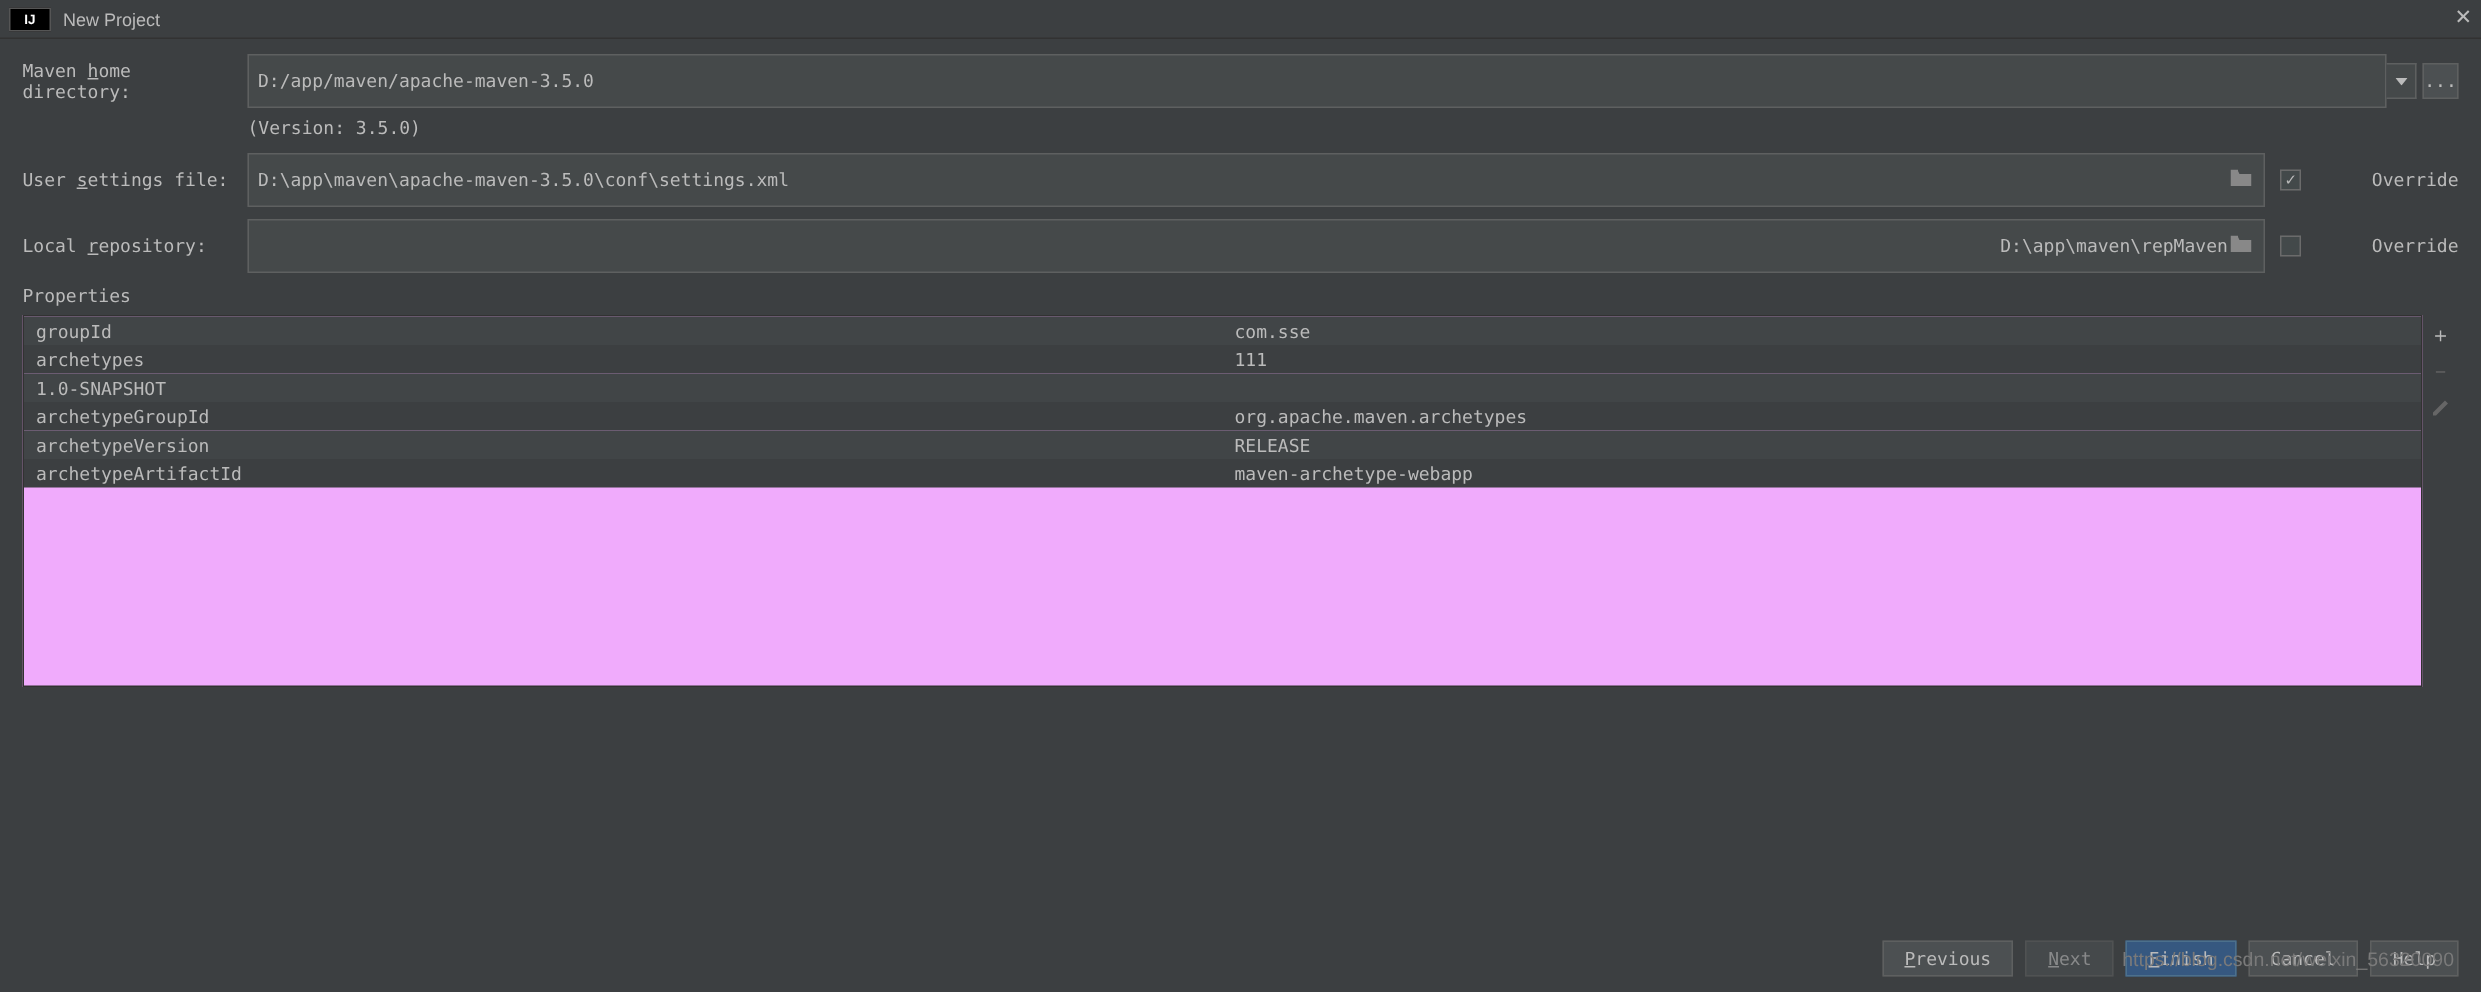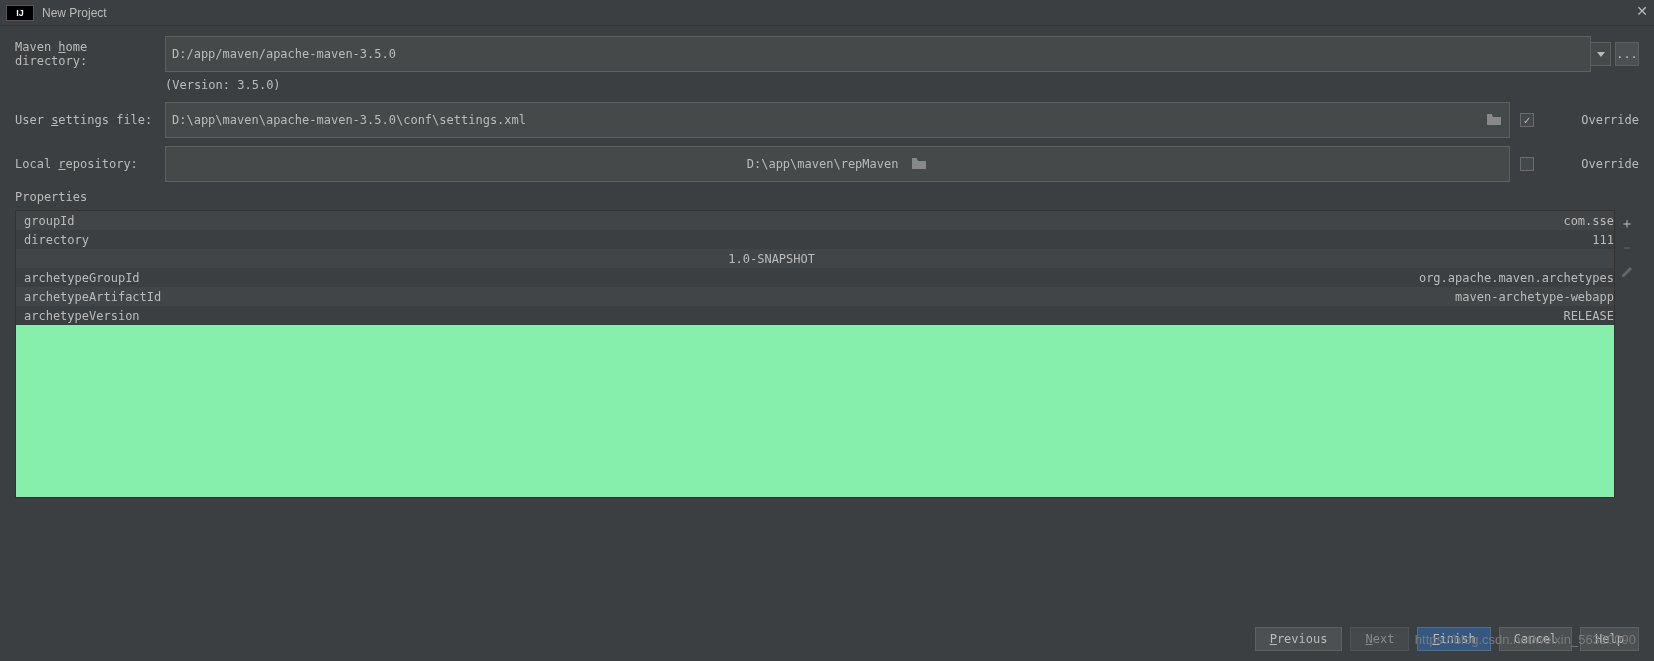--- a/index.html
+++ b/index.html
@@ -122,42 +122,41 @@
   font-family: Consolas, monospace;
   color: #BBBBBB;
   margin-bottom: 6px;
   margin-top: 4px;
 }
 .props-wrap {
   display: flex;
 }
 .props-table {
   flex: 1;
-  background: #86efac;
+  background: #f0abfc;
   border: 1px solid #323232;
-  height: 288px;
+  height: 248px;
 }
 .prop-row {
   display: flex;
   height: 19px;
   align-items: center;
   font-family: Consolas, monospace;
 }
 .prop-row:nth-child(odd) { background: #414547; }
 .prop-row:nth-child(even) { background: #3C3F41; }
 .prop-key {
   width: 50%;
   padding-left: 8px;
   color: #BBBBBB;
 }
 .prop-val {
   width: 50%;
   padding-left: 8px;
   color: #BBBBBB;
-  text-align: right;
 }
 .side-tools {
   width: 24px;
   display: flex;
   flex-direction: column;
   align-items: center;
   padding-top: 4px;
 }
 .side-tools div {
   width: 20px; height: 20px;
@@ -239,21 +238,21 @@
       </span>
     </div>
     <div class="checkbox-wrap">
       <div class="checkbox checked"></div>
       <span style="font-family: Consolas, monospace;">Override</span>
     </div>
   </div>
 
   <div class="row">
     <div class="label">Local <span class="mn">r</span>epository:</div>
-    <div class="field" style="justify-content: center; gap: 12px;">
+    <div class="field" style="justify-content: flex-end;">
       <span>D:\app\maven\repMaven</span>
       <span class="browse-icon">
         <svg width="14" height="11" viewBox="0 0 14 11">
             <path d="M0 1 L5 1 L6 3 L14 3 L14 11 L0 11 Z M0 0 L5 0 L5 1 L0 1 Z" fill="#888"></path>
           </svg>
       </span>
     </div>
     <div class="checkbox-wrap">
       <div class="checkbox"></div>
       <span style="font-family: Consolas, monospace;">Override</span>
@@ -262,37 +261,37 @@
 
   <div class="section-label">Properties</div>
 
   <div class="props-wrap">
     <div class="props-table" id="props-table">
         <div class="prop-row">
           <div class="prop-key">groupId</div>
           <div class="prop-val">com.sse</div>
         </div>
         <div class="prop-row">
-          <div class="prop-key">directory</div>
+          <div class="prop-key">archetypes</div>
           <div class="prop-val">111</div>
         </div>
         <div class="prop-row">
           <div class="prop-val">1.0-SNAPSHOT</div>
         </div>
         <div class="prop-row">
           <div class="prop-key">archetypeGroupId</div>
           <div class="prop-val">org.apache.maven.archetypes</div>
         </div>
         <div class="prop-row">
+          <div class="prop-key">archetypeVersion</div>
+          <div class="prop-val">RELEASE</div>
+        </div>
+        <div class="prop-row">
           <div class="prop-key">archetypeArtifactId</div>
           <div class="prop-val">maven-archetype-webapp</div>
-        </div>
-        <div class="prop-row">
-          <div class="prop-key">archetypeVersion</div>
-          <div class="prop-val">RELEASE</div>
         </div>
       </div>
     <div class="side-tools">
       <div>＋</div>
       <div class="disabled">－</div>
       <div class="disabled">
         <svg width="12" height="12" viewBox="0 0 12 12">
             <path d="M1 11 L1 9 L8 2 L10 4 L3 11 Z M9 1 L11 3 L10 4 L8 2 Z" fill="#666"></path>
           </svg>
       </div>

